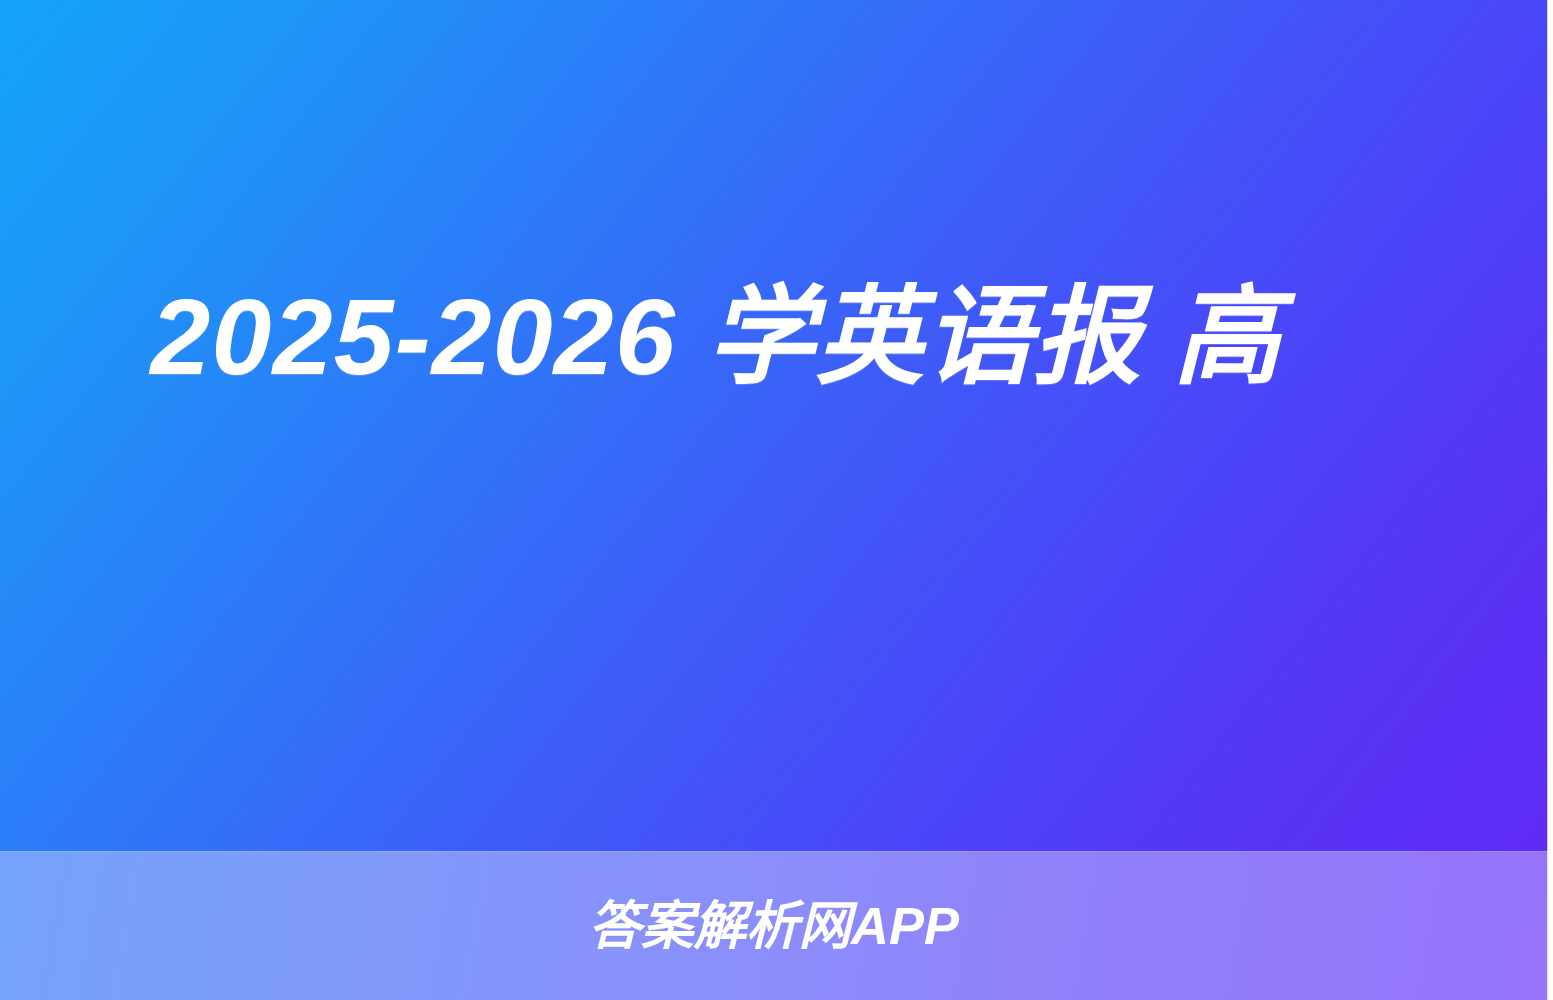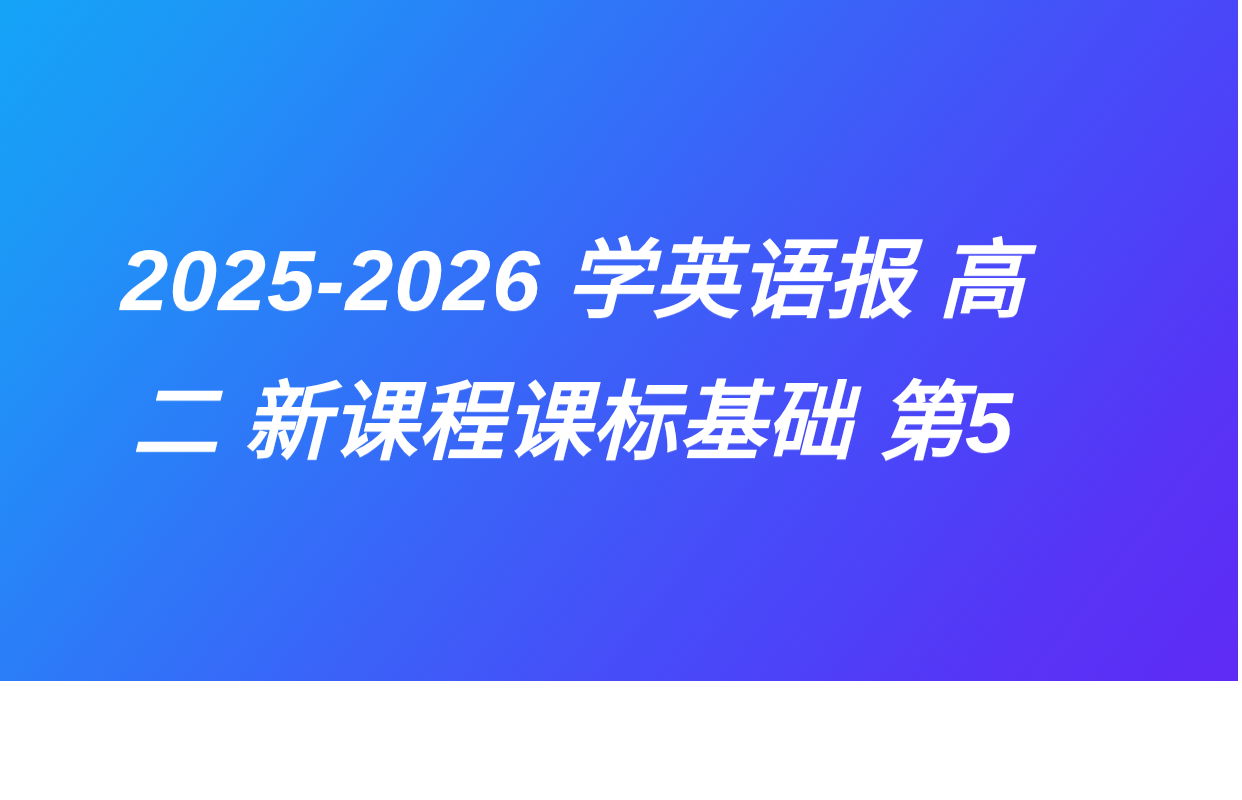--- a/index.html
+++ b/index.html
@@ -33,21 +33,21 @@
         #4550f8 62%,
         #4b44f9 72%,
         #5734f6 86%,
         #5f2bf5 100%);
   }
 
   
   .title-wrap {
     position: absolute;
     left: 0;
-    top: 10px;
+    top: 0;
     width: 1146px;
     height: 681px;
     display: flex;
     align-items: center;
     justify-content: center;
     box-sizing: border-box;
     padding: 0 54px;
   }
 
   .title {
@@ -105,19 +105,22 @@
   }
 </style>
 </head>
 <body>
 
 <div class="canvas">
 
   <div class="hero"></div>
 
   <div class="title-wrap">
-    <h1 class="title"><span>2025-2026 学英语报 高</span><br><span>二 新课程课标基础 第5</span><br></h1>
+    <h1 class="title"><span>2025-2026 学英语报 高</span><br><br></h1>
   </div>
 
+  <div class="footer-bar">
+    <div class="footer-text">答案解析网APP</div>
+  </div>
 
   <div class="edge-right"></div>
 
 </div>
 
 </body></html>

